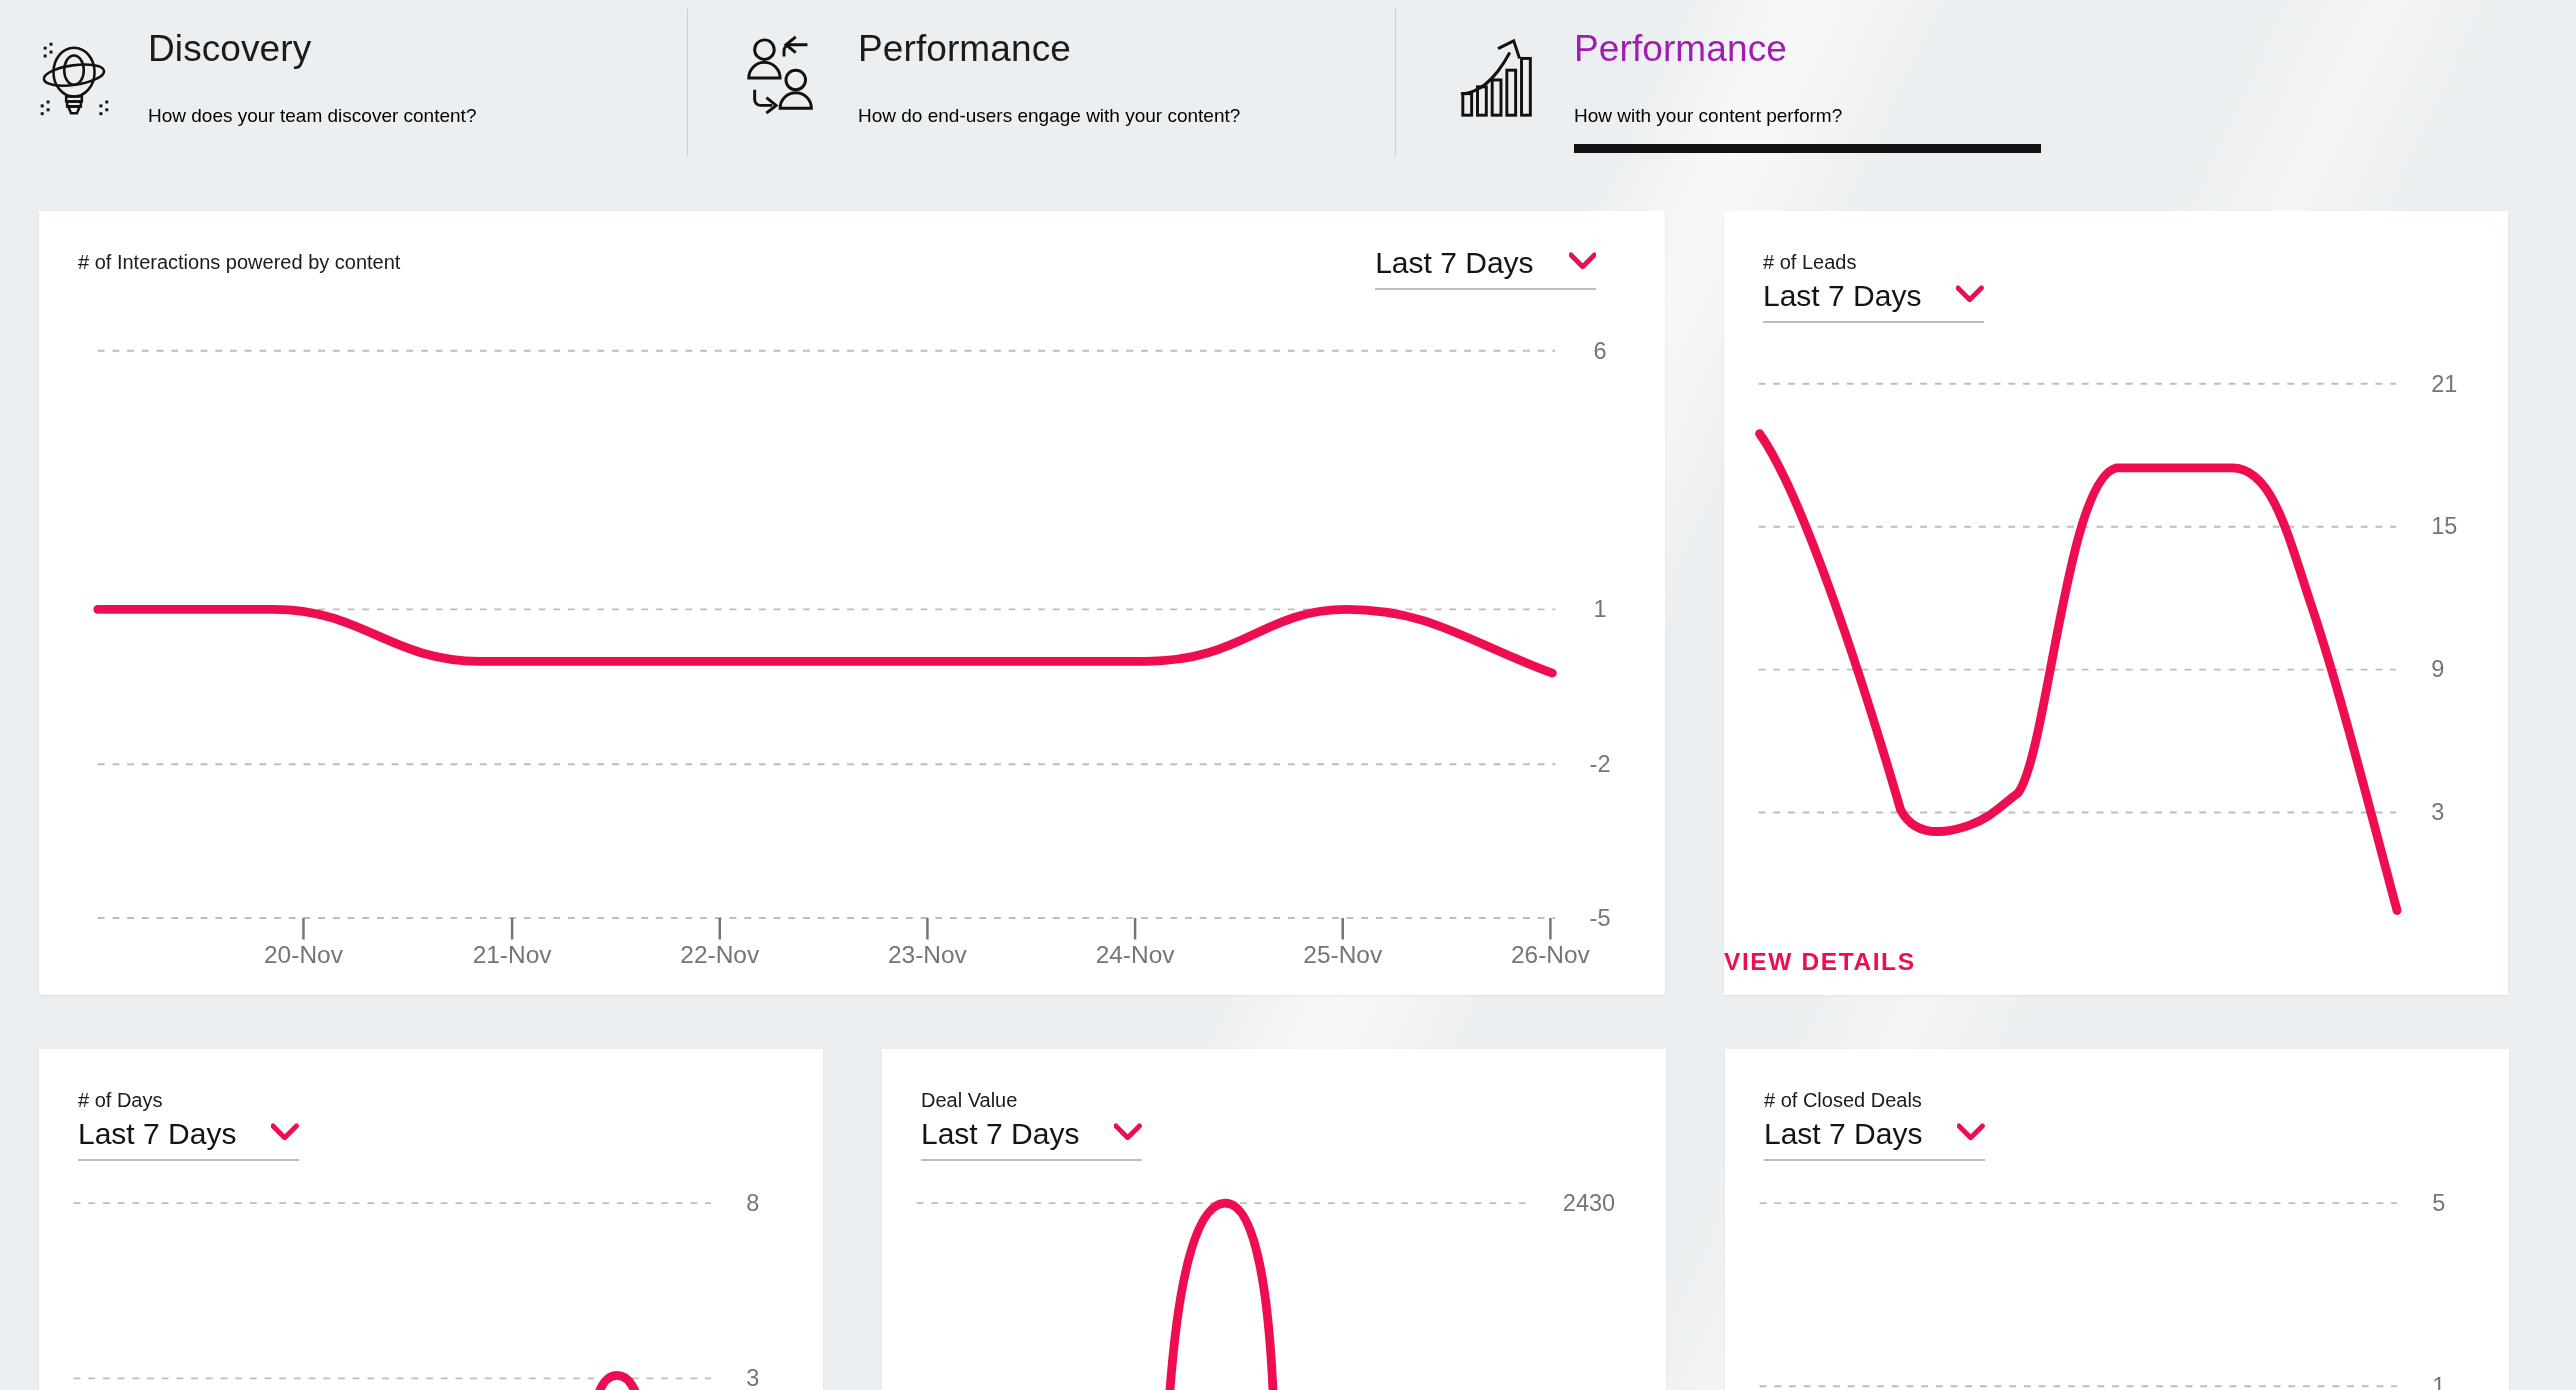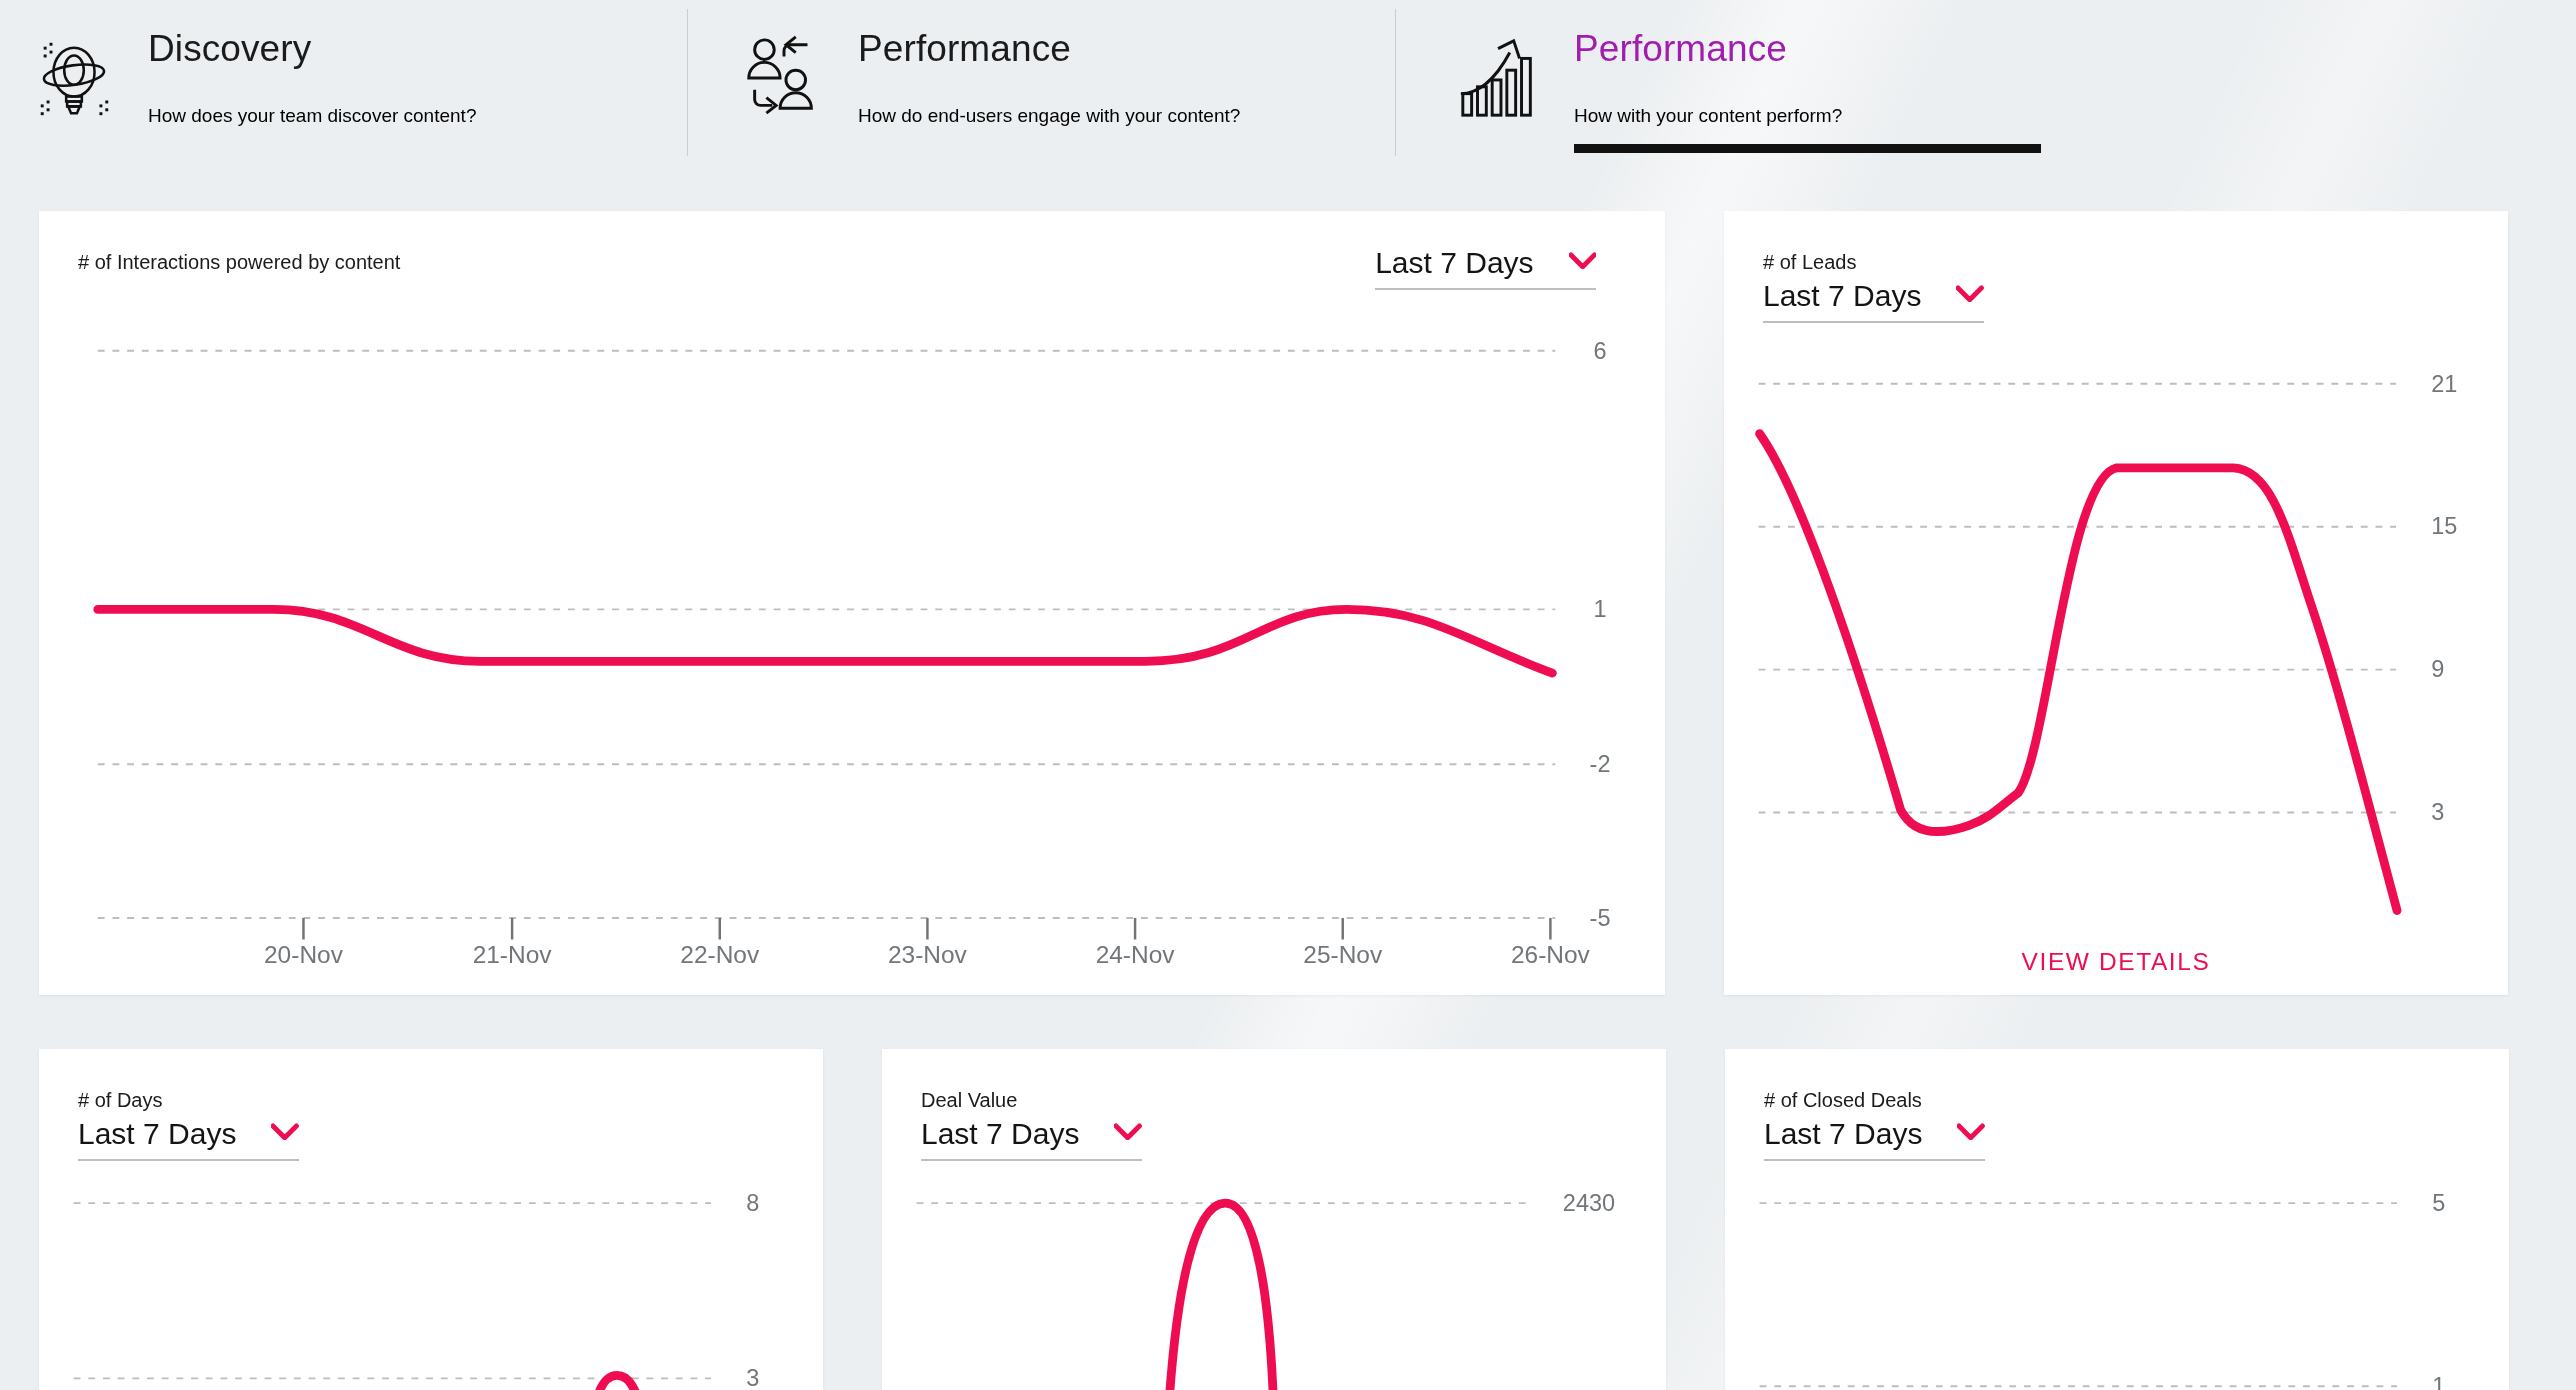--- a/index.html
+++ b/index.html
@@ -128,25 +128,24 @@
     font-weight: 400;
     white-space: nowrap;
   }
   .chev { display: block; }
 
   
   .chart-wrap { position: relative; }
   .chart-svg { display: block; }
 
   .view-details {
-    text-align: center;
     color: #ef0d51;
     font-size: 24.5px;
     letter-spacing: 1.6px;
-    font-weight: 400;
+    font-weight: 700;
     margin-top: 13.7px;
     cursor: pointer;
   }
 </style>
 </head>
 <body>
 
 <div class="page">
   <div class="bg-sheen"></div>
 

